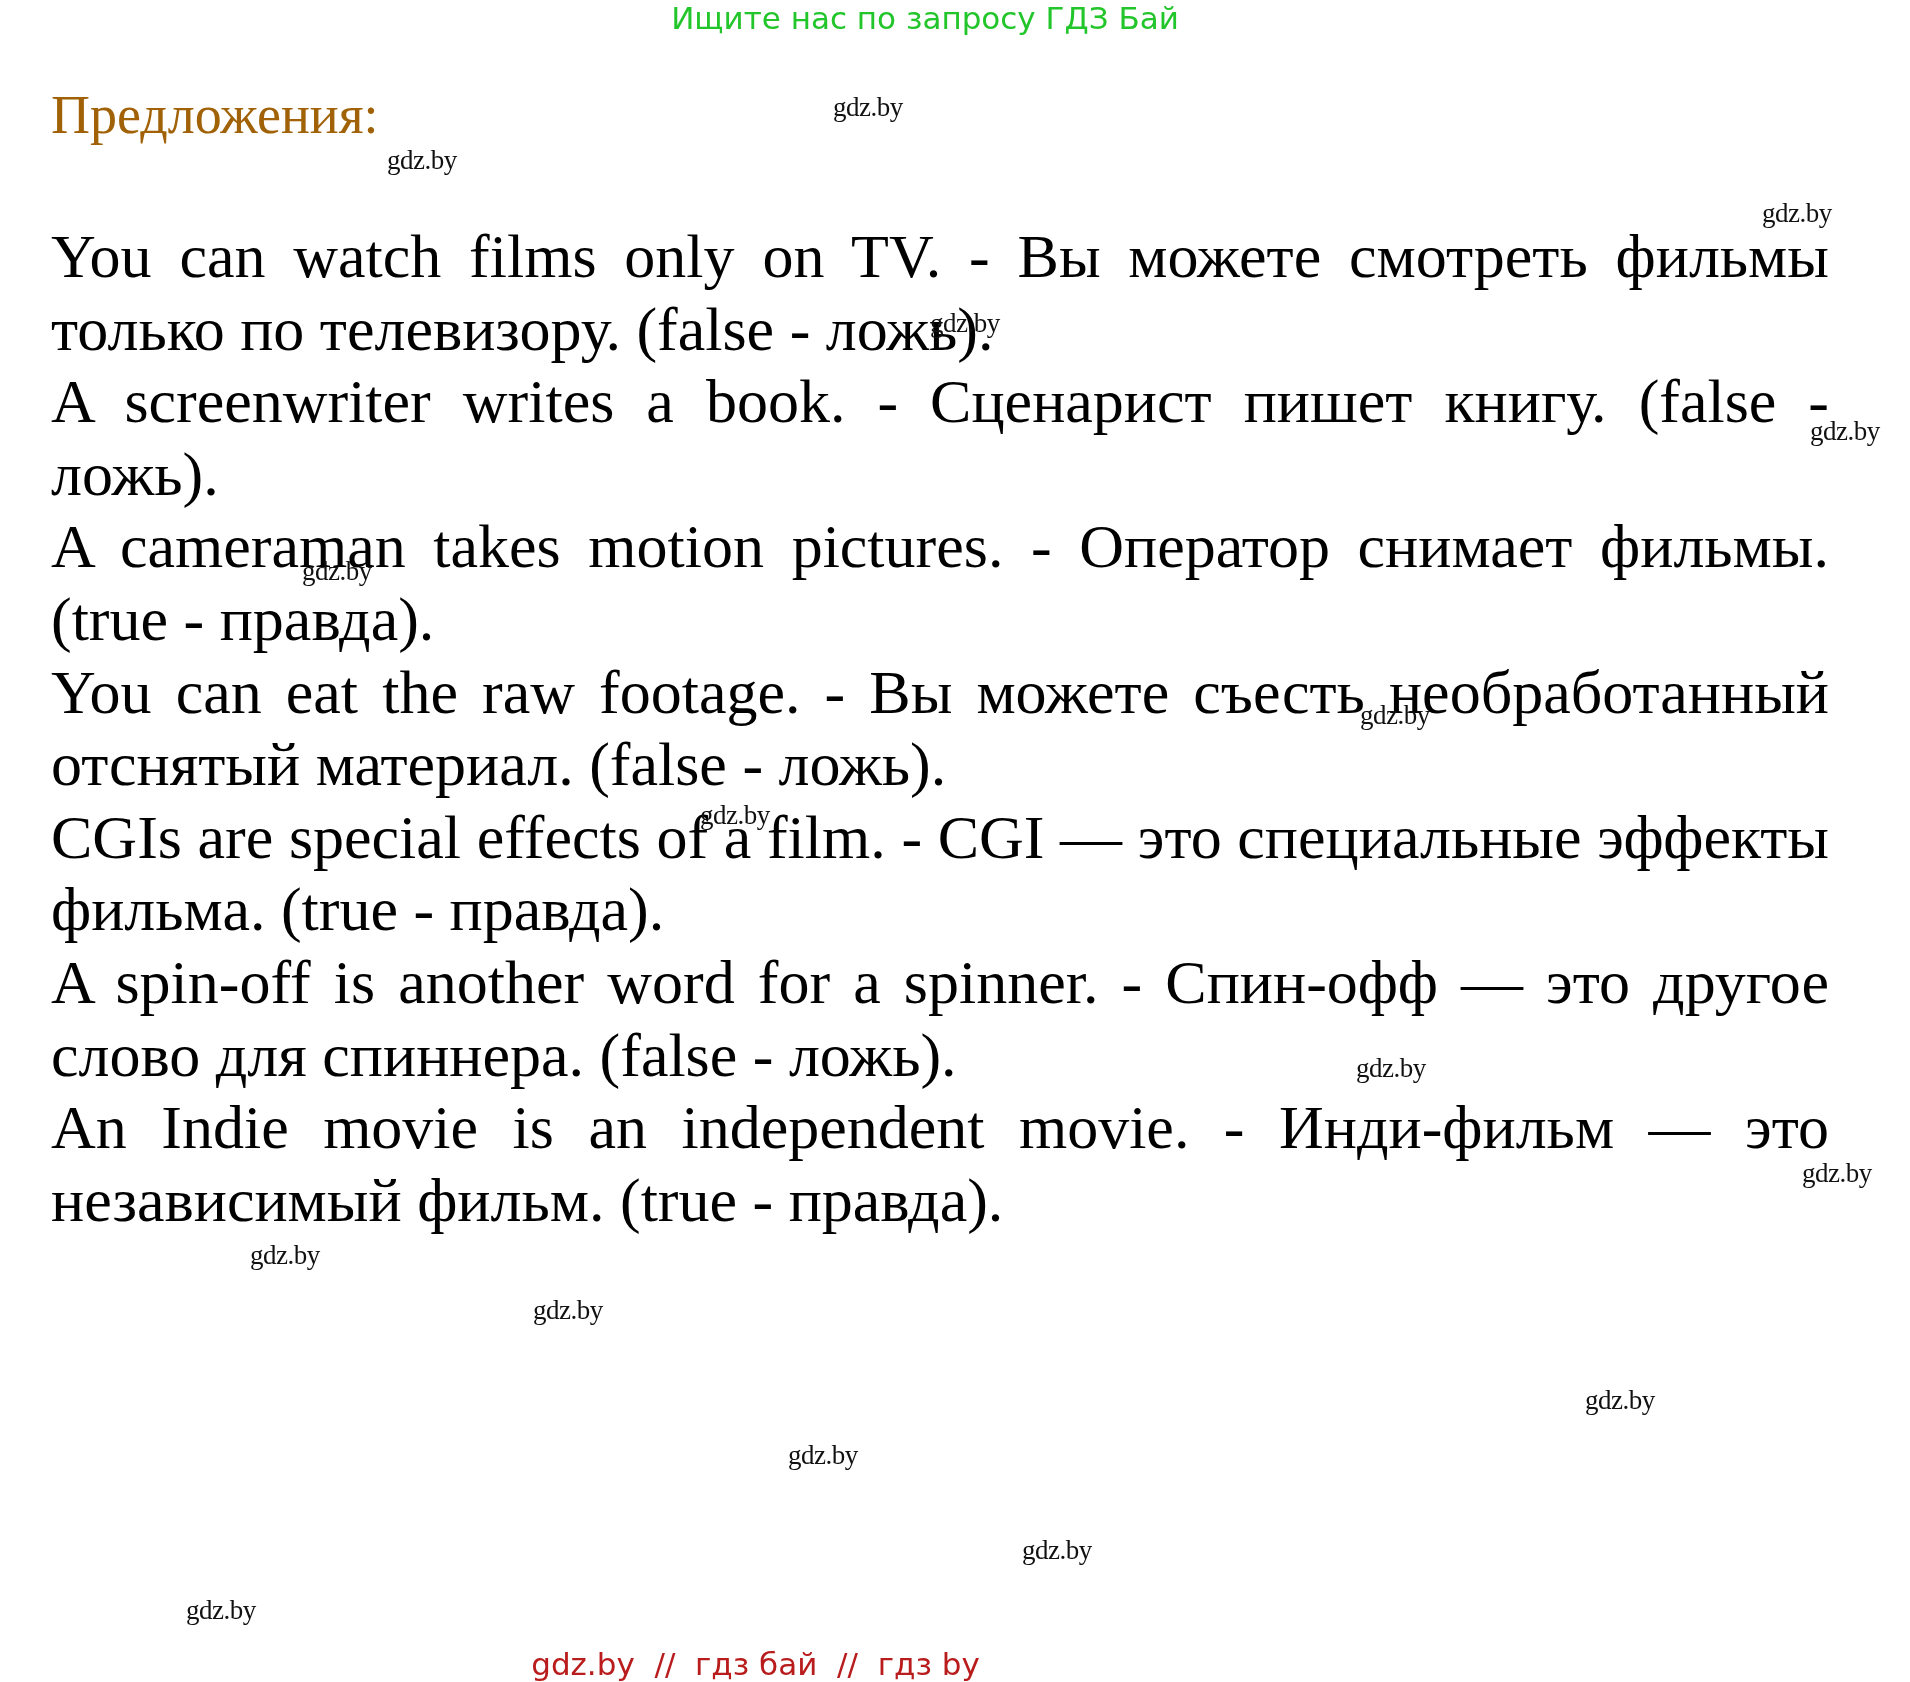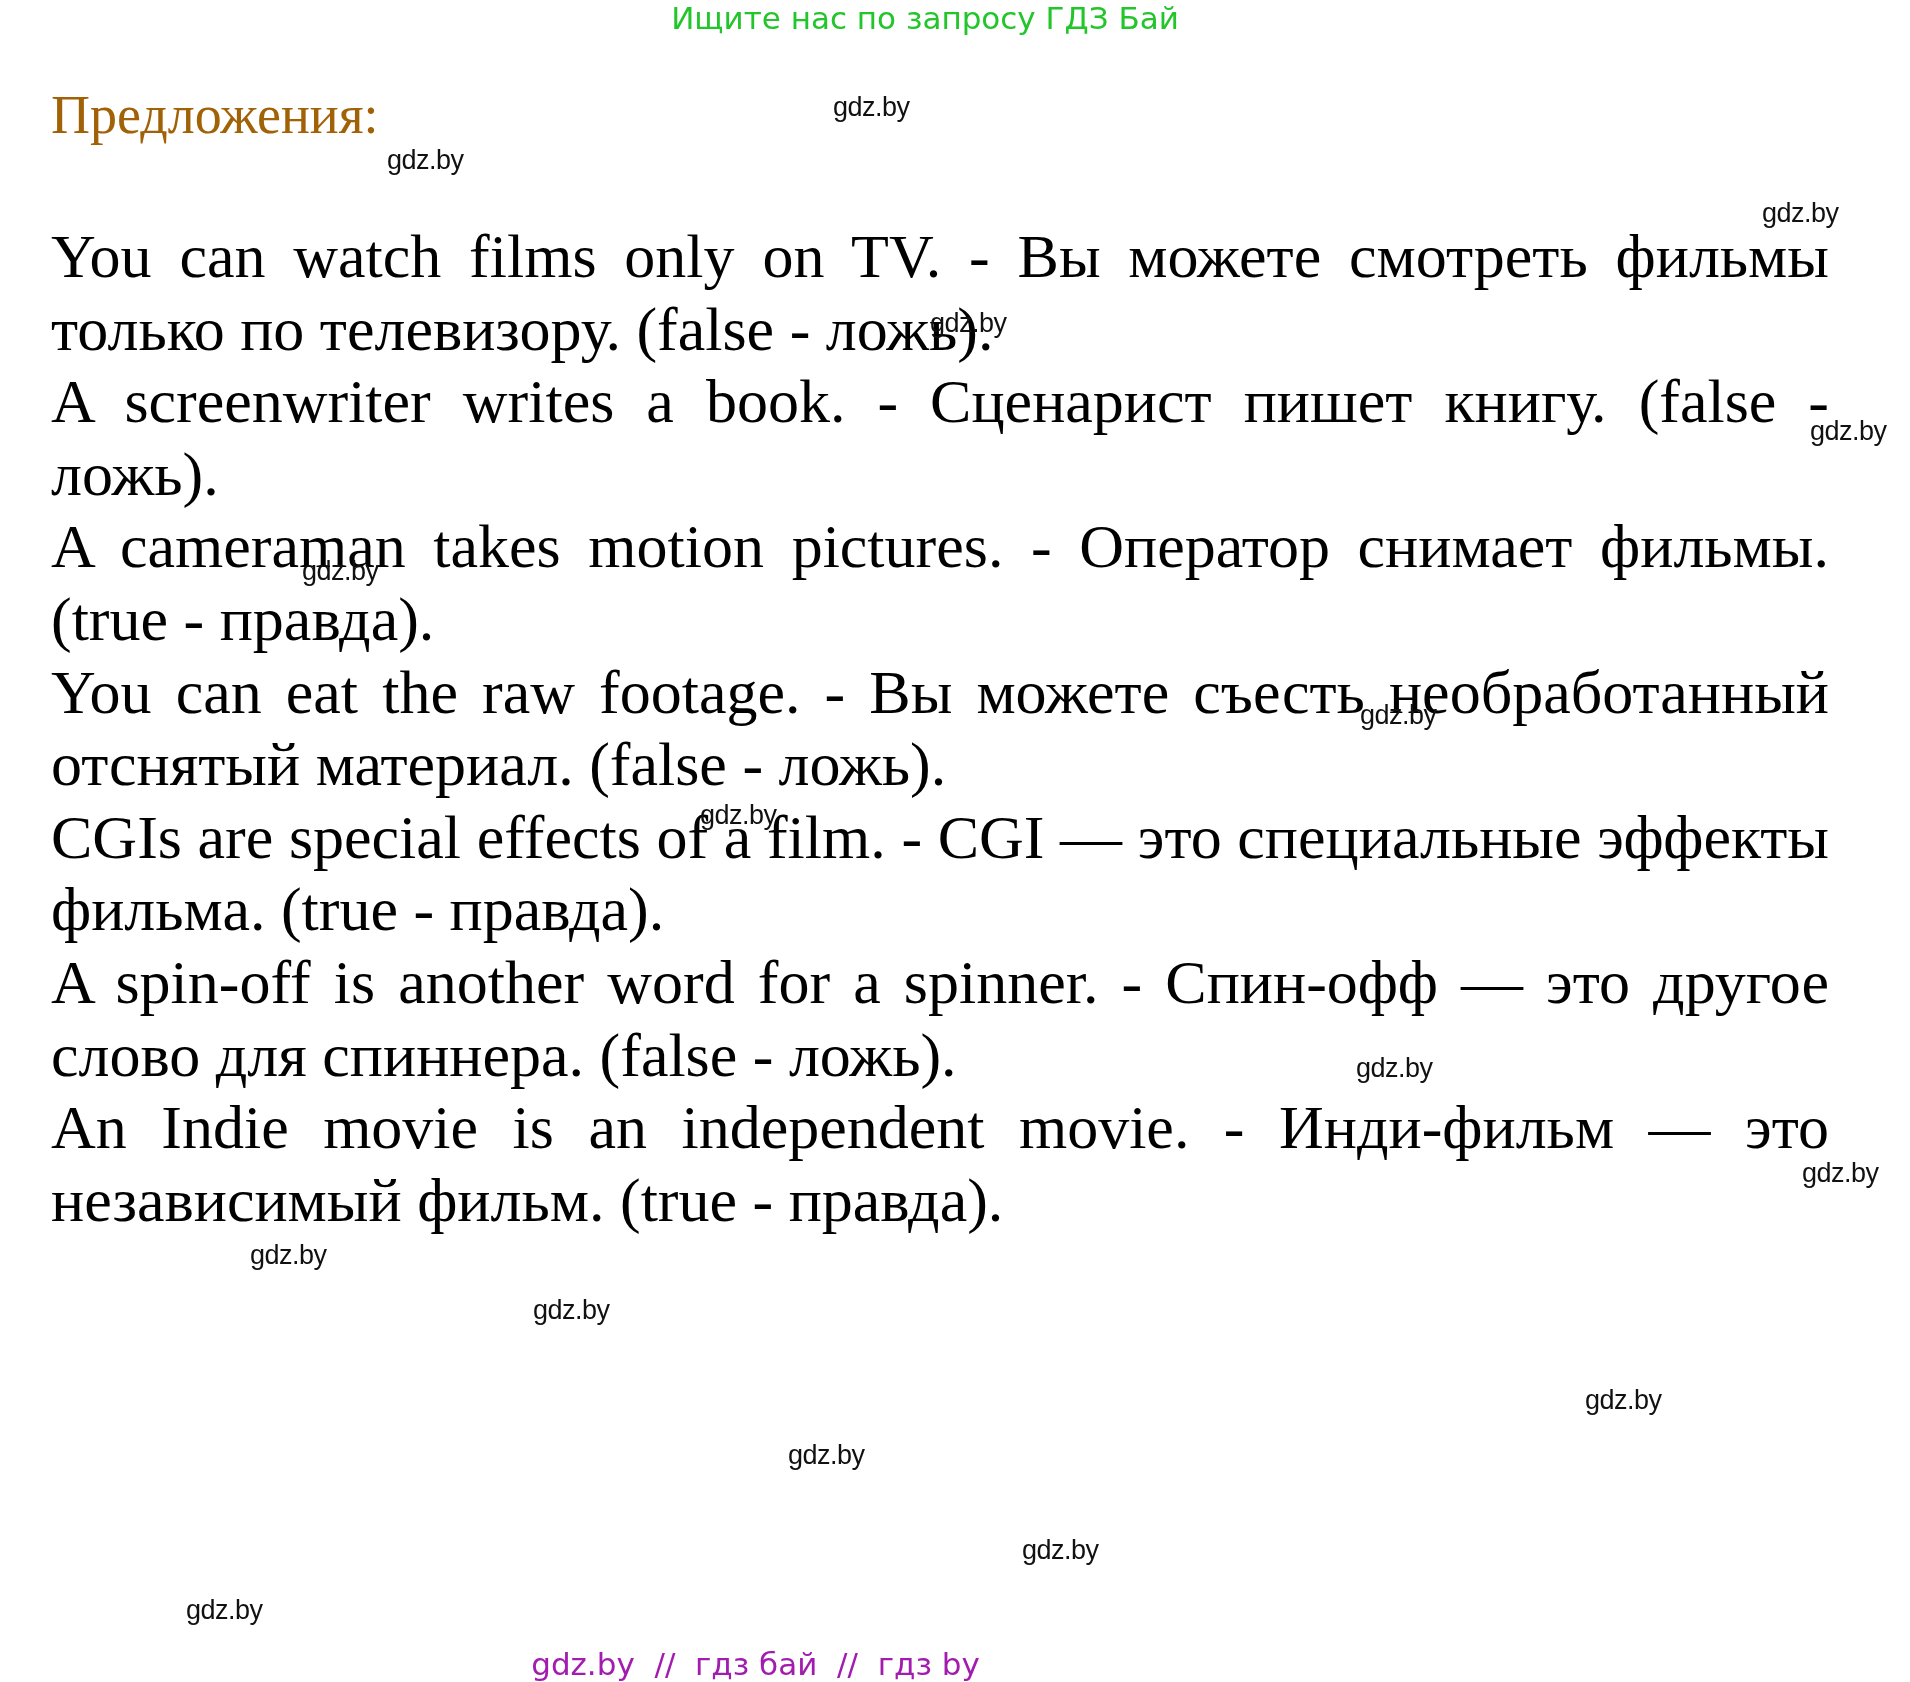--- a/index.html
+++ b/index.html
@@ -4,24 +4,24 @@
 <style>
   html, body { margin:0; padding:0; background:#ffffff; }
   body { width:1910px; height:1682px; position:relative; overflow:hidden; }
   .top-banner { position:absolute; left:0; top:0; width:1850px; text-align:center;
     font-family:"DejaVu Sans", sans-serif; font-size:31px; color:#22c52a; line-height:36px; }
   .heading { position:absolute; left:51px; top:84px; font-family:"Liberation Serif", serif;
     font-size:54px; color:#a16207; }
   .doc-body { position:absolute; left:51px; top:220px; width:1778px;
     font-family:"Liberation Serif", serif; font-size:62px; line-height:72.6px; color:#000; }
   .para { margin:0; text-align:justify; }
-  .wm { position:absolute; font-family:Liberation Sans, sans-serif; font-size:27px; color:#111;
+  .wm { position:absolute; font-family:Liberation Serif, serif; font-size:27px; color:#111;
     letter-spacing:-0.5px; }
   .footer { position:absolute; left:0; top:1646px; width:1511px; text-align:center;
-    font-family:"DejaVu Sans", sans-serif; font-size:31px; color:#a21caf; }
+    font-family:"DejaVu Sans", sans-serif; font-size:31px; color:#b91c1c; }
 </style>
 </head>
 <body>
 
 <div class="top-banner">Ищите нас по запросу ГДЗ Бай</div>
 
 <div class="heading">Предложения:</div>
 
 <div class="doc-body">
   <p class="para">You can watch films only on TV. - Вы можете смотреть фильмы только по телевизору. (false - ложь).</p>

